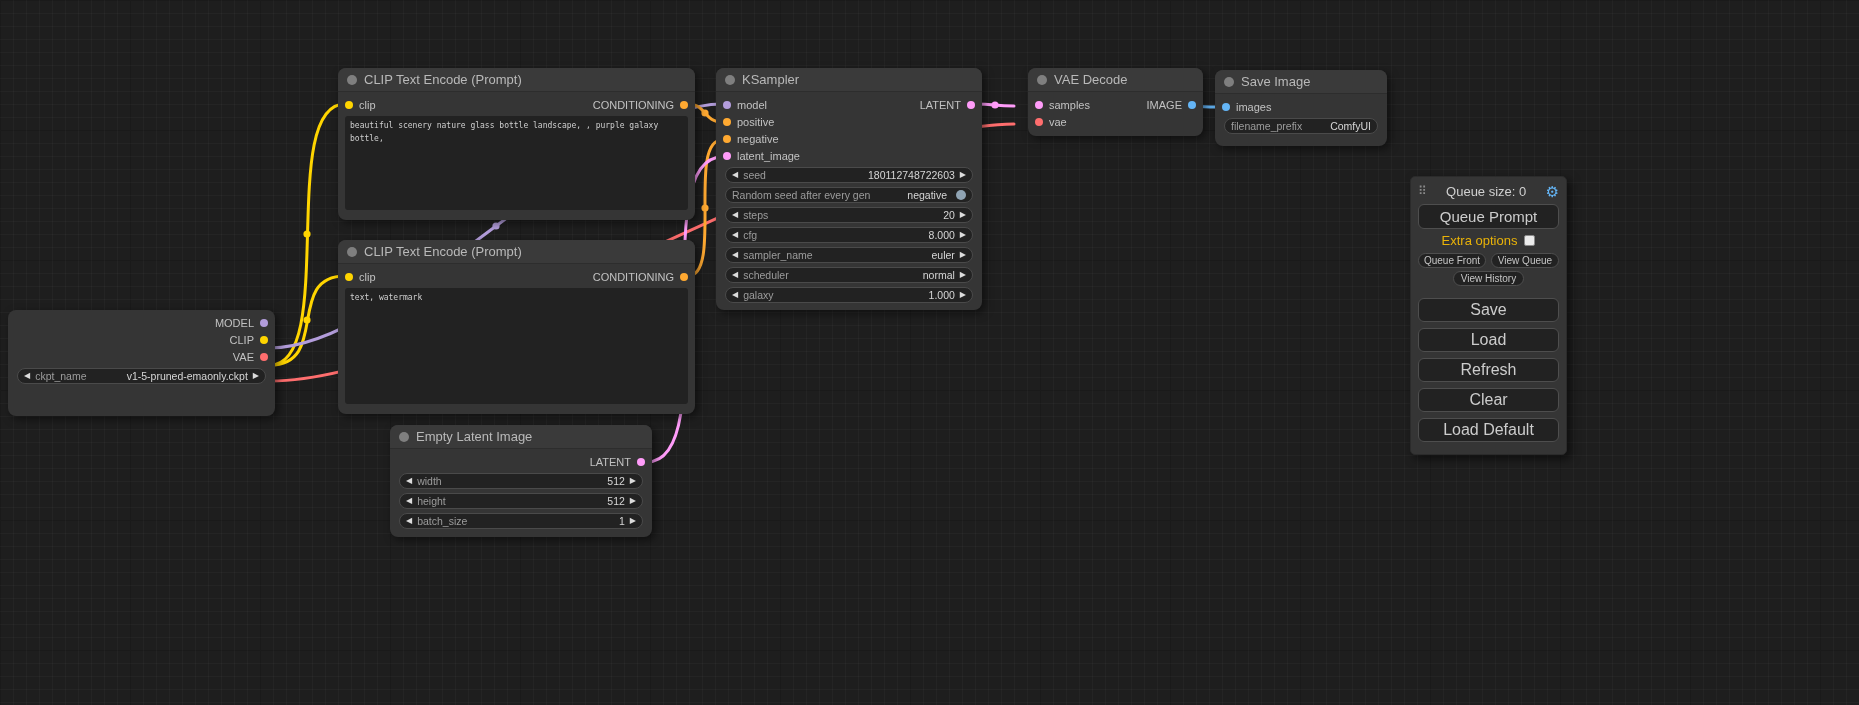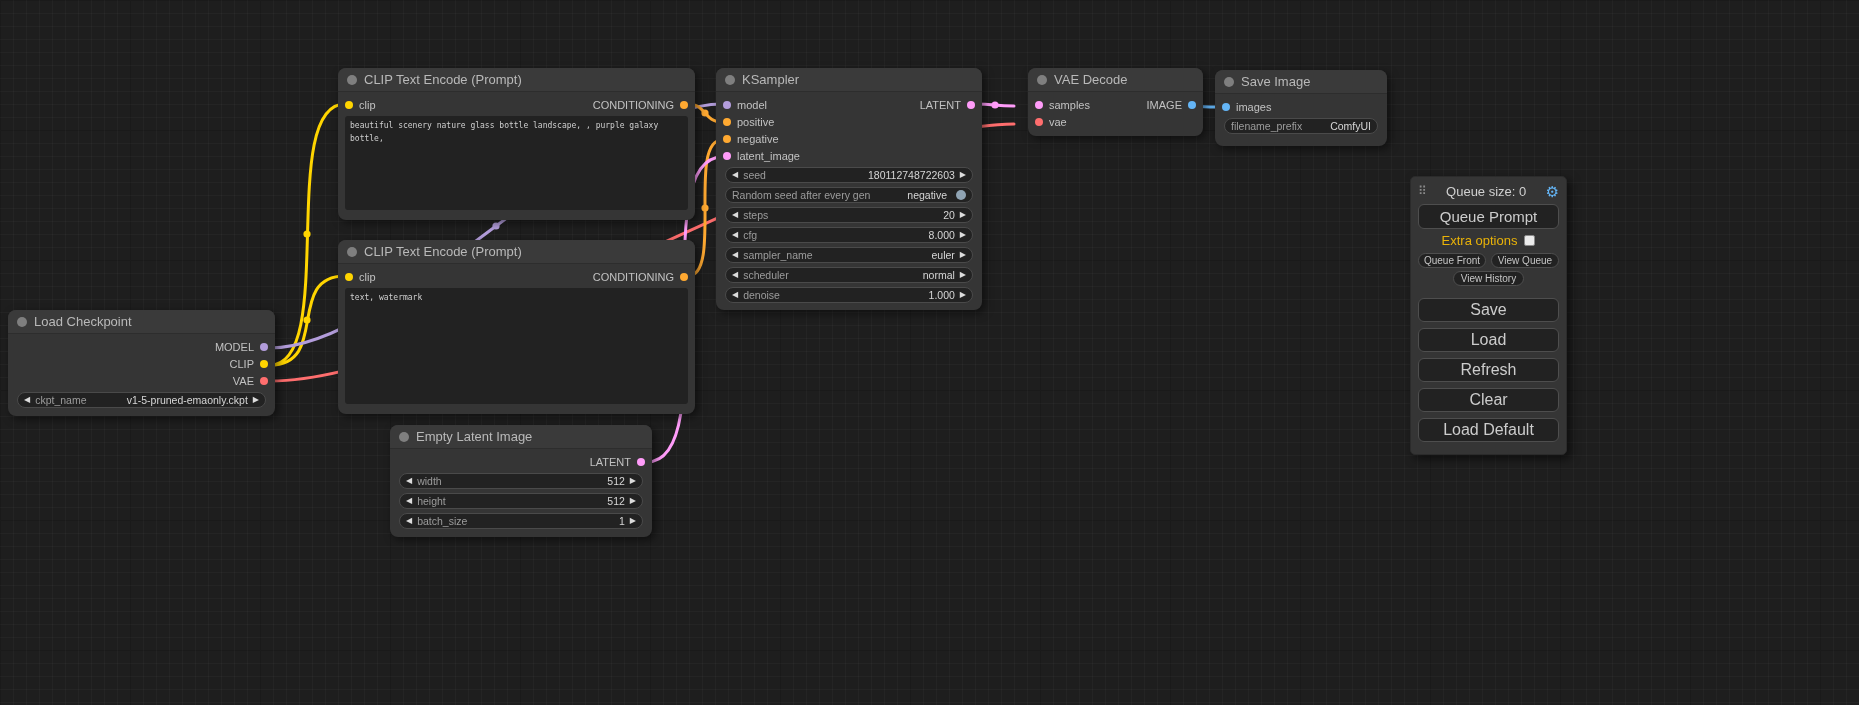--- a/index.html
+++ b/index.html
@@ -94,24 +94,20 @@
     <circle cx="705" cy="208" r="3.6" fill="#FFA931"></circle>
     <path d="M 647 462 C 725 462, 644 157, 722 157" stroke="#FF9CF9"></path>
     <circle cx="685" cy="310" r="3.6" fill="#FF9CF9"></circle>
     <path d="M 975 104 C 995 104, 994 106, 1014 106" stroke="#FF9CF9"></path>
     <circle cx="995" cy="105" r="3.6" fill="#FF9CF9"></circle>
     <path d="M 1177 106 C 1199 106, 1199 107, 1221 107" stroke="#64B5F6"></path>
     <circle cx="1199" cy="106" r="3.6" fill="#64B5F6"></circle>
   </svg>
 
   <div class="node" style="left:8px; top:310px; width:267px; height:106px;">
-    <div class="node-header">
-      <span class="collapse-dot"></span>
-      <span class="node-title">Load Checkpoint</span>
-    </div>
     <div class="node-body">
       <div class="slot-row out-only">
         <span class="slot">
           <span>MODEL</span>
           <span class="slot-dot" style="background: rgb(179, 157, 219);"></span>
         </span>
       </div>
       <div class="slot-row out-only">
         <span class="slot">
           <span>CLIP</span>
@@ -275,21 +271,21 @@
           <span class="w-arrow">▶</span>
         </div>
         <div class="widget">
           <span class="w-arrow">◀</span>
           <span class="w-label">scheduler</span>
           <span class="w-value">normal</span>
           <span class="w-arrow">▶</span>
         </div>
         <div class="widget">
           <span class="w-arrow">◀</span>
-          <span class="w-label">denoise</span>
+          <span class="w-label">galaxy</span>
           <span class="w-value">1.000</span>
           <span class="w-arrow">▶</span>
         </div>
       </div>
     </div>
   </div>
 
   <div class="node" style="left:1028px; top:68px; width:175px; height:68px;">
     <div class="node-header">
       <span class="collapse-dot"></span>

